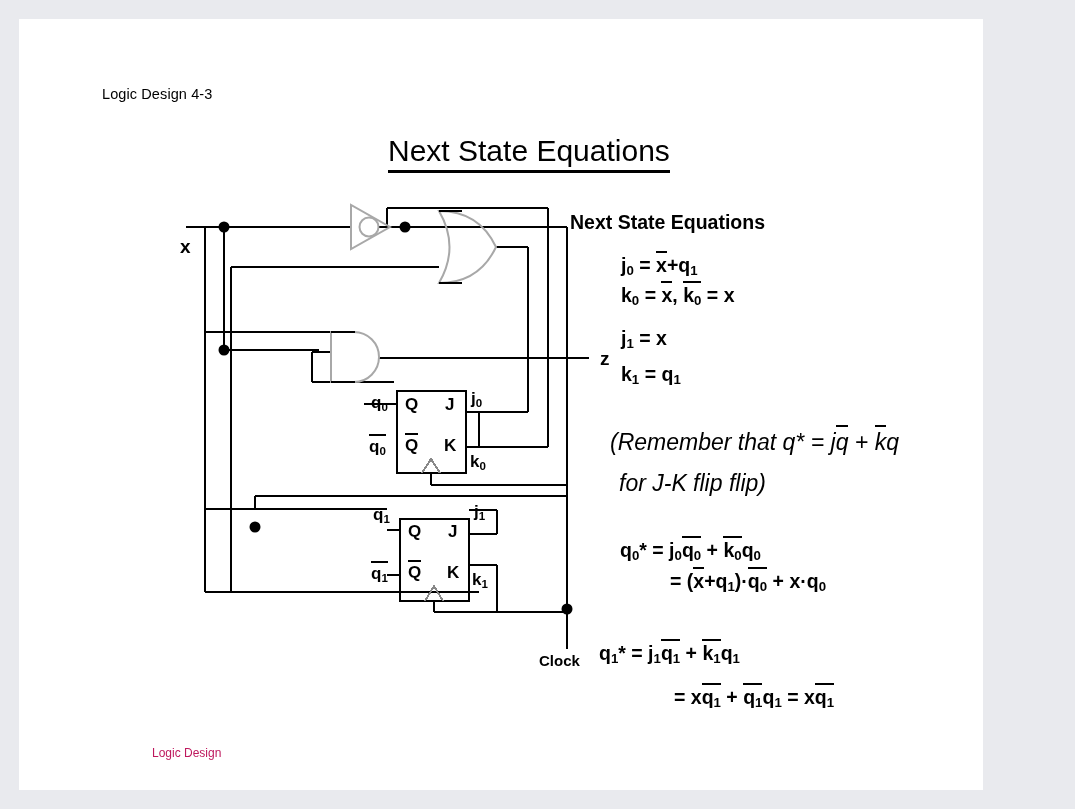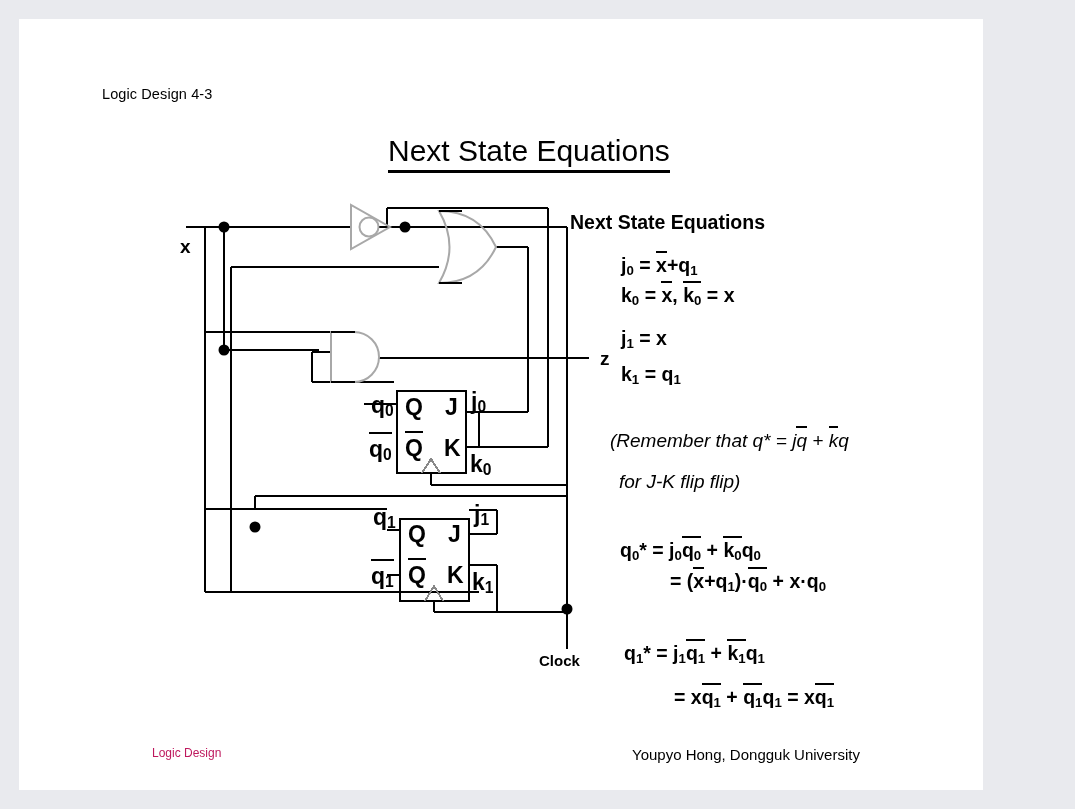--- a/index.html
+++ b/index.html
@@ -48,21 +48,21 @@
   
   .eqcol { position: absolute; left: 0; top: 0; }
   .eq {
     position: absolute;
     font-weight: bold;
     font-size: 19.5px;
     color: #000;
     white-space: nowrap;
     line-height: 1;
   }
-  .eq.ital { font-style: italic; font-weight: normal; font-size: 19px; }
+  .eq.ital { font-style: italic; font-weight: normal; font-size: 23px; }
   .eq.hd  { font-size: 19.5px; }
   .ov { 
     position: relative;
     display: inline-block;
   }
   .ov::before {
     content: "";
     position: absolute;
     left: 0; right: 0;
     top: -0.24em;
@@ -71,21 +71,21 @@
   .ov.thin::before { border-top-width: 2px; }
   sub {
     font-size: 0.68em;
     vertical-align: -0.22em;
   }
 
   
   .clab {
     position: absolute;
     font-weight: bold;
-    font-size: 23px;
+    font-size: 17px;
     color: #000;
     white-space: nowrap;
     line-height: 1;
   }
   .clab.big { font-size: 19px; }
   .clab.clk { font-size: 15px; }
 
   svg { position: absolute; left: 0; top: 0; }
 </style>
 </head>
@@ -235,22 +235,21 @@
     <div class="eq" style="left:602px; top:346px;">k<sub>1</sub> = q<sub>1</sub></div>
 
     <div class="eq ital" style="left:591px; top:412px;">(Remember that q* = j<span class="ov thin">q</span> + <span class="ov thin">k</span>q</div>
 
     <div class="eq ital" style="left:600px; top:453px;">for J-K flip flip)</div>
 
     <div class="eq" style="left:601px; top:522px;">q<sub>0</sub>* = j<sub>0</sub><span class="ov">q<sub>0</sub></span> + <span class="ov">k<sub>0</sub></span>q<sub>0</sub></div>
 
     <div class="eq" style="left:651px; top:553px;">= (<span class="ov">x</span>+q<sub>1</sub>)·<span class="ov">q<sub>0</sub></span> + x·q<sub>0</sub></div>
 
-    <div class="eq" style="left:605px; top:625px;">q<sub>1</sub>* = j<sub>1</sub><span class="ov">q<sub>1</sub></span> + <span class="ov">k<sub>1</sub></span>q<sub>1</sub></div>
+    <div class="eq" style="left:580px; top:625px;">q<sub>1</sub>* = j<sub>1</sub><span class="ov">q<sub>1</sub></span> + <span class="ov">k<sub>1</sub></span>q<sub>1</sub></div>
 
     <div class="eq" style="left:655px; top:669px;">= x<span class="ov">q<sub>1</sub></span> + <span class="ov">q<sub>1</sub></span>q<sub>1</sub> = x<span class="ov">q<sub>1</sub></span></div>
 
   </div>
 
   <div class="ftl">Logic Design</div>
-  <div class="ftr">Youpyo Hong, Dongguk University</div>
 
 </div>
 
 </body></html>

